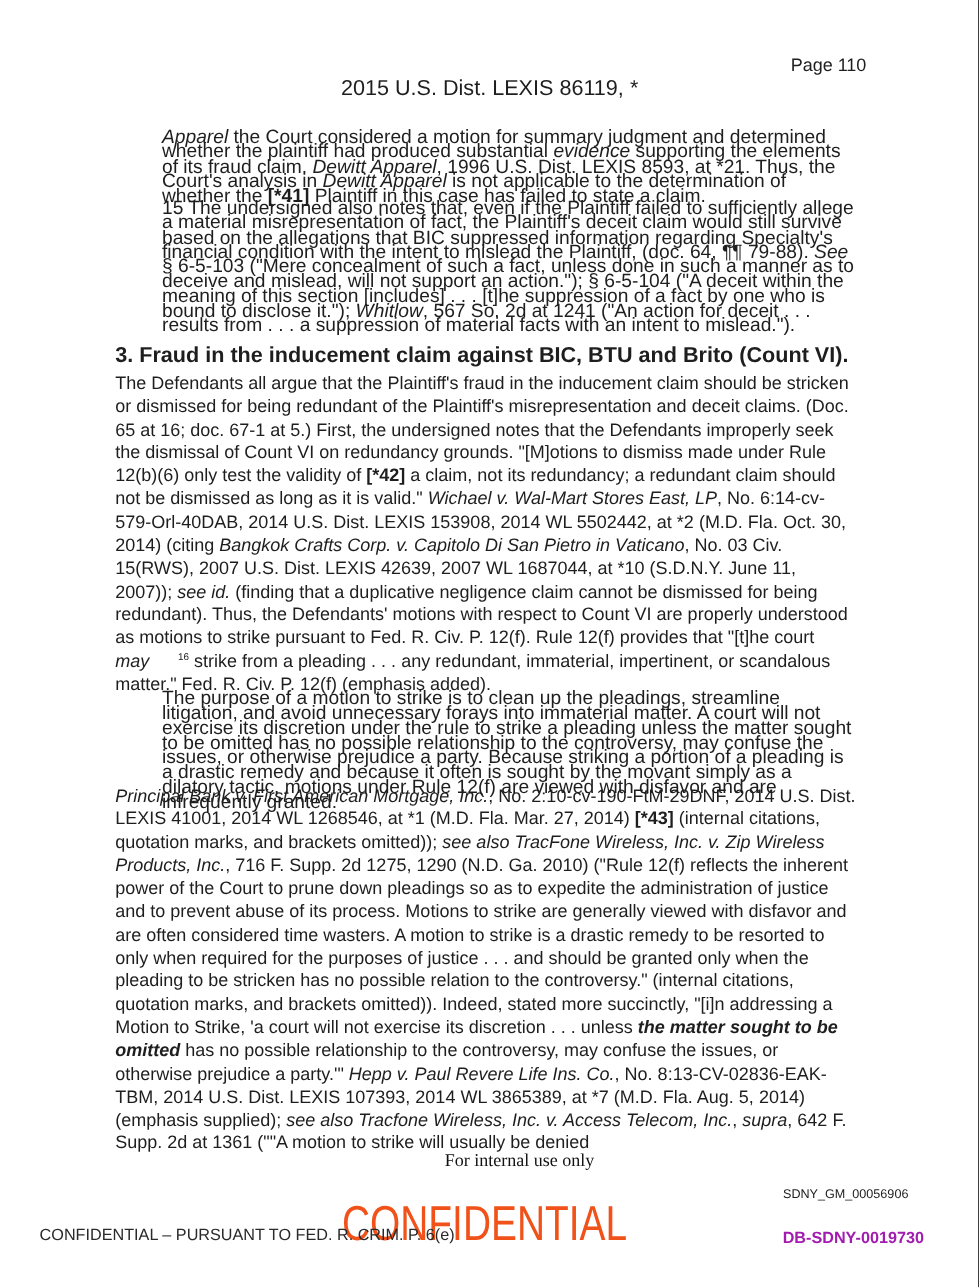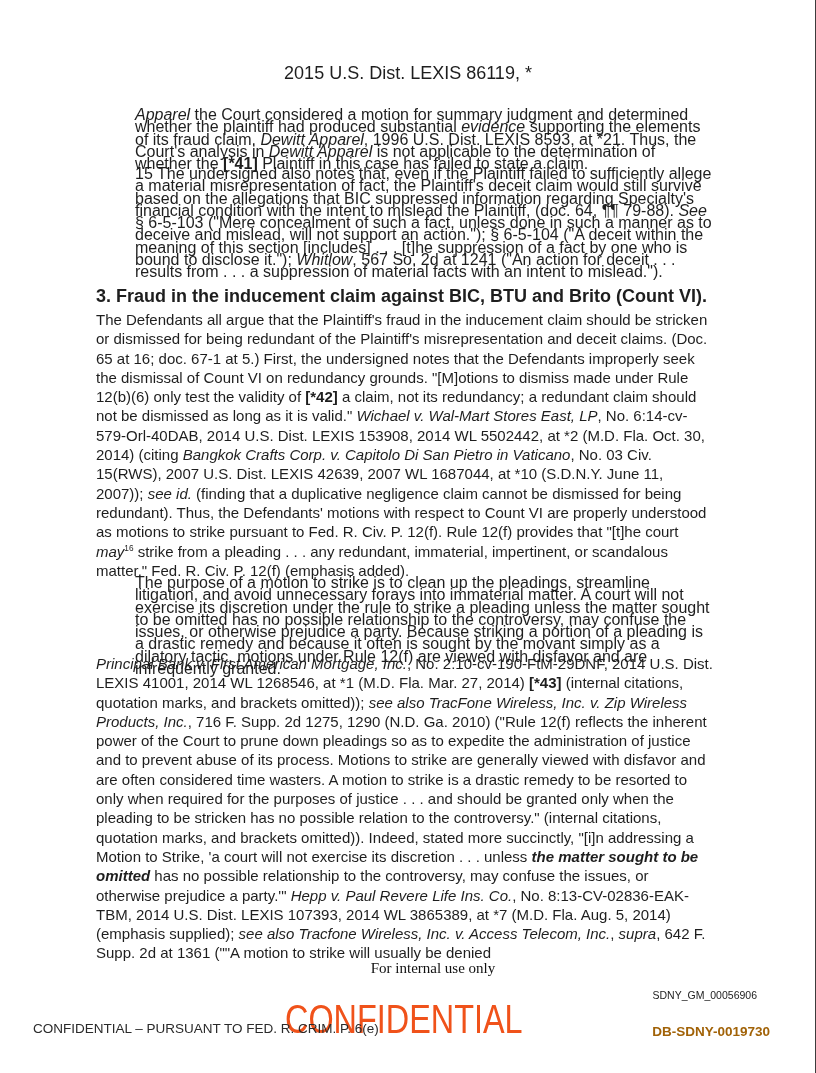--- a/index.html
+++ b/index.html
@@ -27,54 +27,55 @@
   .body-block{
     position:absolute;left:96px;width:618px;
     font-size:15px;line-height:19.3px;
   }
   .para-1{top:310px;}
   .block-quote{top:577px;}
   .para-2{top:654px;}
   .seg-i{font-style:italic;}
   .seg-b{font-weight:bold;}
   .seg-bi{font-weight:bold;font-style:italic;}
-  .seg-sup{vertical-align:super;font-size:0.55em;line-height:0;}
+  .seg-sup{vertical-align:super;font-size:0.55em;line-height:0;margin-left:24px;}
   .internal-note{
     position:absolute;top:960px;left:0;width:816px;text-align:center;
     font-family:"Liberation Serif",serif;font-size:15px;color:#111;padding-left:25px;
   }
   .bates-sdny-gm{
     position:absolute;top:989px;right:59px;
     font-size:10.5px;color:#222;
   }
   .confidential-stamp{
     position:absolute;top:996px;left:285px;
     font-size:41px;letter-spacing:0;white-space:nowrap;
     transform:scaleX(0.79);transform-origin:left top;
   }
   .confidential-line{
     position:absolute;top:1021px;left:33px;
     font-size:13.5px;font-weight:normal;color:#2a2a2a;white-space:nowrap;
   }
   .bates-db-sdny{
     position:absolute;top:1024px;right:46px;
-    font-size:13.5px;font-weight:bold;color:#a16207;
+    font-size:13.5px;font-weight:bold;color:#a21caf;
   }
   .bates-efta{
     position:absolute;top:1084px;right:37px;
     font-family:Liberation Serif, serif;font-size:14px;color:#a21caf;
   }
 </style>
 </head>
 <body>
 
 <div class="page">
 
   <div class="scan-edge-right"></div>
 
+  <div class="page-label">Page 110</div>
 
   <div class="citation-title">2015 U.S. Dist. LEXIS 86119, *</div>
 
   <div class="small-block fn-cont"><span class="seg-i">Apparel</span><span> the Court considered a motion for summary judgment and determined whether the plaintiff had produced substantial </span><span class="seg-i">evidence</span><span> supporting the elements of its fraud claim. </span><span class="seg-i">Dewitt Apparel</span><span>, 1996 U.S. Dist. LEXIS 8593, at *21. Thus, the Court's analysis in </span><span class="seg-i">Dewitt Apparel</span><span> is not applicable to the determination of whether the </span><span class="seg-b">[*41]</span><span>  Plaintiff in this case has failed to state a claim.</span></div>
 
   <div class="small-block fn-15"><span>15 The undersigned also notes that, even if the Plaintiff failed to sufficiently allege a material misrepresentation of fact, the Plaintiff's deceit claim would still survive based on the allegations that BIC suppressed information regarding Specialty's financial condition with the intent to mislead the Plaintiff, (doc. 64, ¶¶ 79-88). </span><span class="seg-i">See</span><span> § 6-5-103 ("Mere concealment of such a fact, unless done in such a manner as to deceive and mislead, will not support an action."); § 6-5-104 ("A deceit within the meaning of this section [includes] . . . [t]he suppression of a fact by one who is bound to disclose it."); </span><span class="seg-i">Whitlow</span><span>, 567 So. 2d at 1241 ("An action for deceit . . . results from . . . a suppression of material facts with an intent to mislead.").</span></div>
 
   <div class="section-heading">3. Fraud in the inducement claim against BIC, BTU and Brito (Count VI).</div>
 
   <div class="body-block para-1"><span>The Defendants all argue that the Plaintiff's fraud in the inducement claim should be stricken or dismissed for being redundant of the Plaintiff's misrepresentation and deceit claims. (Doc. 65 at 16; doc. 67-1 at 5.) First, the undersigned notes that the Defendants improperly seek the dismissal of Count VI on redundancy grounds. "[M]otions to dismiss made under Rule 12(b)(6) only test the validity of </span><span class="seg-b">[*42]</span><span>  a claim, not its redundancy; a redundant claim should not be dismissed as long as it is valid." </span><span class="seg-i">Wichael v. Wal-Mart Stores East, LP</span><span>, No. 6:14-cv-579-Orl-40DAB, 2014 U.S. Dist. LEXIS 153908, 2014 WL 5502442, at *2 (M.D. Fla. Oct. 30, 2014) (citing </span><span class="seg-i">Bangkok Crafts Corp. v. Capitolo Di San Pietro in Vaticano</span><span>, No. 03 Civ. 15(RWS), 2007 U.S. Dist. LEXIS 42639, 2007 WL 1687044, at *10 (S.D.N.Y. June 11, 2007)); </span><span class="seg-i">see id.</span><span> (finding that a duplicative negligence claim cannot be dismissed for being redundant). Thus, the Defendants' motions with respect to Count VI are properly understood as motions to strike pursuant to Fed. R. Civ. P. 12(f). Rule 12(f) provides that "[t]he court </span><span class="seg-i">may</span><span class="seg-sup">16</span><span> strike from a pleading . . . any redundant, immaterial, impertinent, or scandalous matter." Fed. R. Civ. P. 12(f) (emphasis added).</span></div>

